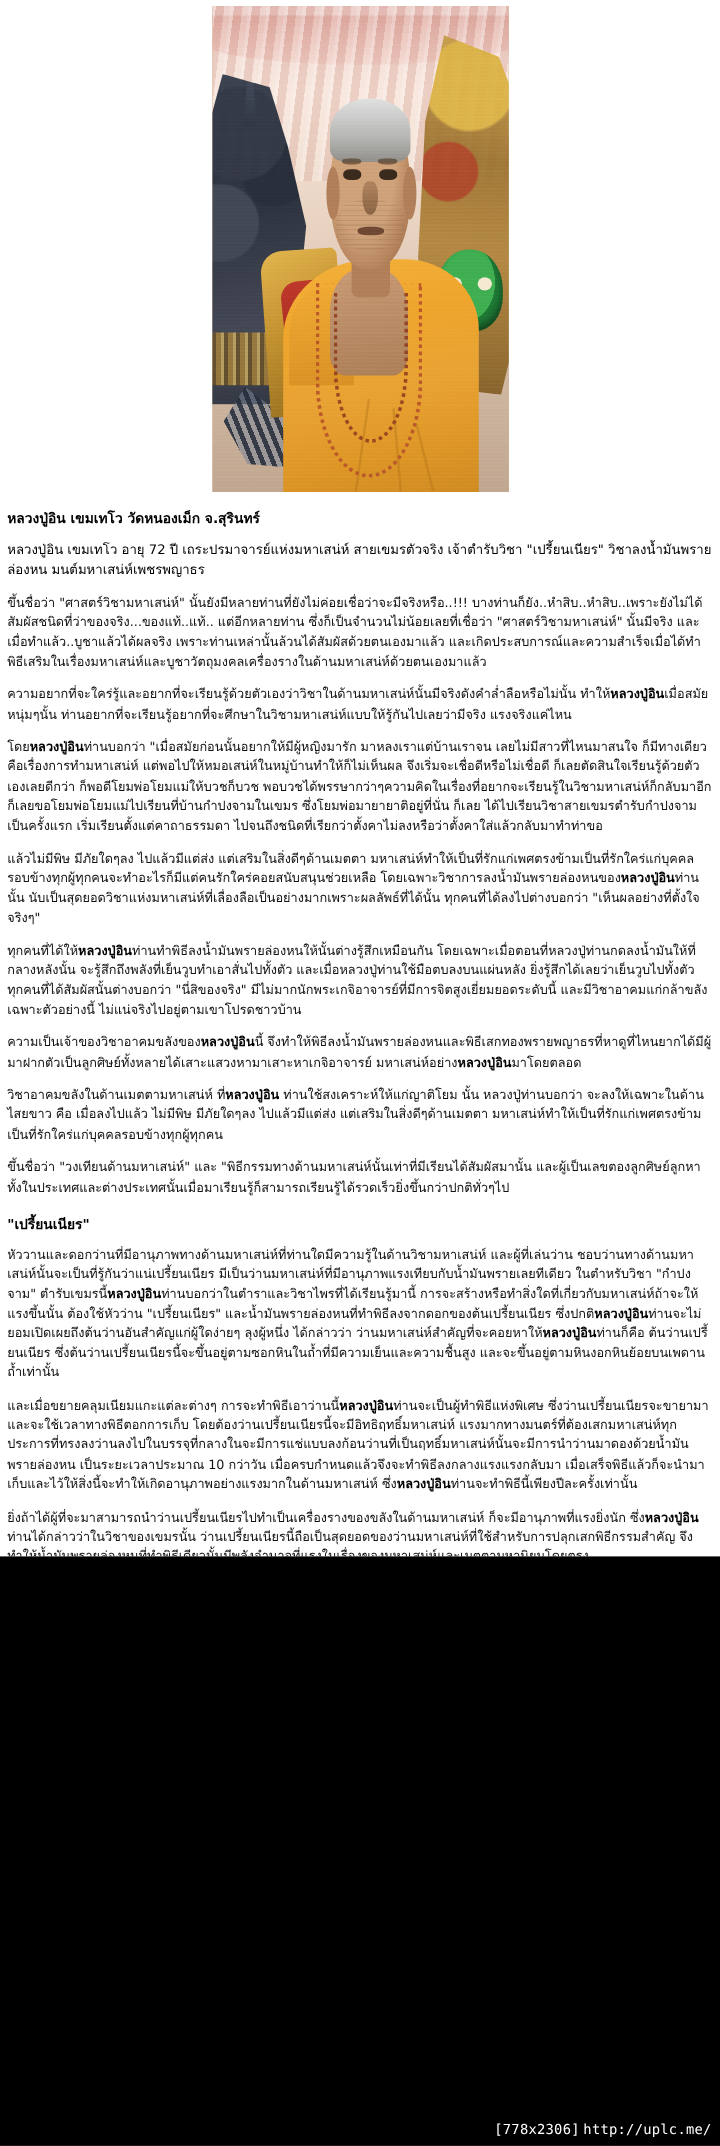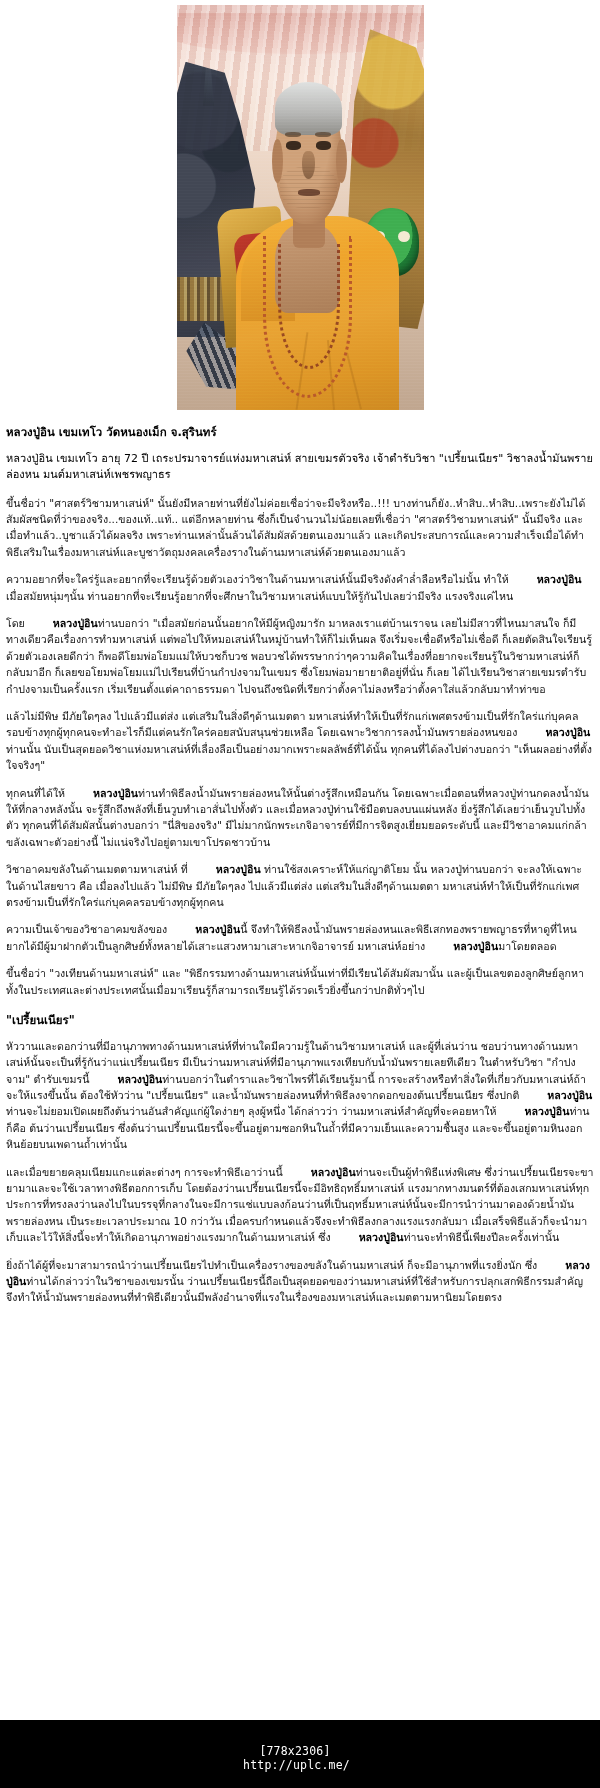--- a/index.html
+++ b/index.html
@@ -13,21 +13,21 @@
     font-family: "DejaVu Sans", "Liberation Sans", sans-serif;
     overflow: hidden;
     position: relative;
   }
 
   
   #page-sheet {
     position: absolute;
     left: 0; top: 0;
     width: 600px;
-    height: 1720px;
+    height: 1297px;
     background: #ffffff;
     overflow: hidden;
   }
 
   
   #photo-block {
     width: 600px;
     padding-top: 5px;
     text-align: center;
   }
@@ -260,33 +260,32 @@
     margin: 14px 0 9px 0;
   }
   p.para {
     font-size: 10.6px;
     color: #111;
     line-height: 1.55;
     margin: 0 0 11px 0;
     text-align: left;
     word-break: break-word;
   }
-  p.para b { font-weight: bold; color: #000; padding-left: 28px; }
+  p.para b { font-weight: bold; color: #000; }
 
   
   #footer-bar {
     position: absolute;
-    left: 0; bottom: 16px;
+    left: 0; bottom: 0;
     width: 600px; height: 28px;
     background: #000;
     display: flex;
     align-items: center;
     justify-content: flex-end;
     padding-right: 7px;
-    flex-direction: column;
   }
   #footer-bar .dims {
     color: #fff;
     font-family: "DejaVu Sans Mono", "Liberation Mono", monospace;
     font-size: 11.5px;
     letter-spacing: .2px;
     margin-right: 3px;
   }
   #footer-bar .url {
     color: #fff;
@@ -344,22 +343,22 @@
 
     <div class="title">หลวงปู่อิน เขมเทโว วัดหนองเม็ก จ.สุรินทร์</div>
 
     <div class="subtitle">หลวงปู่อิน  เขมเทโว  อายุ 72 ปี เถระปรมาจารย์แห่งมหาเสน่ห์ สายเขมรตัวจริง เจ้าตำรับวิชา "เปรี้ยนเนียร" วิชาลงน้ำมันพรายล่องหน มนต์มหาเสน่ห์เพชรพญาธร</div>
 
     <p class="para">ขึ้นชื่อว่า "ศาสตร์วิชามหาเสน่ห์" นั้นยังมีหลายท่านที่ยังไม่ค่อยเชื่อว่าจะมีจริงหรือ..!!! บางท่านก็ยัง..หำสิบ..หำสิบ..เพราะยังไม่ได้สัมผัสชนิดที่ว่าของจริง...ของแท้..แท้.. แต่อีกหลายท่าน ซึ่งก็เป็นจำนวนไม่น้อยเลยที่เชื่อว่า "ศาสตร์วิชามหาเสน่ห์" นั้นมีจริง และเมื่อทำแล้ว..บูชาแล้วได้ผลจริง เพราะท่านเหล่านั้นล้วนได้สัมผัสด้วยตนเองมาแล้ว และเกิดประสบการณ์และความสำเร็จเมื่อได้ทำพิธีเสริมในเรื่องมหาเสน่ห์และบูชาวัตถุมงคลเครื่องรางในด้านมหาเสน่ห์ด้วยตนเองมาแล้ว</p>
     <p class="para">ความอยากที่จะใคร่รู้และอยากที่จะเรียนรู้ด้วยตัวเองว่าวิชาในด้านมหาเสน่ห์นั้นมีจริงดังคำล่ำลือหรือไม่นั้น ทำให้<b>หลวงปู่อิน</b>เมื่อสมัยหนุ่มๆนั้น ท่านอยากที่จะเรียนรู้อยากที่จะศึกษาในวิชามหาเสน่ห์แบบให้รู้กันไปเลยว่ามีจริง แรงจริงแค่ไหน</p>
     <p class="para">โดย<b>หลวงปู่อิน</b>ท่านบอกว่า "เมื่อสมัยก่อนนั้นอยากให้มีผู้หญิงมารัก มาหลงเราแต่บ้านเราจน เลยไม่มีสาวที่ไหนมาสนใจ ก็มีทางเดียวคือเรื่องการทำมหาเสน่ห์ แต่พอไปให้หมอเสน่ห์ในหมู่บ้านทำให้ก็ไม่เห็นผล จึงเริ่มจะเชื่อดีหรือไม่เชื่อดี ก็เลยตัดสินใจเรียนรู้ด้วยตัวเองเลยดีกว่า ก็พอดีโยมพ่อโยมแม่ให้บวชก็บวช พอบวชได้พรรษากว่าๆความคิดในเรื่องที่อยากจะเรียนรู้ในวิชามหาเสน่ห์ก็กลับมาอีก ก็เลยขอโยมพ่อโยมแม่ไปเรียนที่บ้านกำปงจามในเขมร ซึ่งโยมพ่อมายายาติอยู่ที่นั่น ก็เลย ได้ไปเรียนวิชาสายเขมรตำรับกำปงจามเป็นครั้งแรก เริ่มเรียนตั้งแต่คาถาธรรมดา ไปจนถึงชนิดที่เรียกว่าตั้งคาไม่ลงหรือว่าตั้งคาใส่แล้วกลับมาทำท่าขอ</p>
     <p class="para">แล้วไม่มีพิษ มีภัยใดๆลง ไปแล้วมีแต่ส่ง แต่เสริมในสิ่งดีๆด้านเมตตา มหาเสน่ห์ทำให้เป็นที่รักแก่เพศตรงข้ามเป็นที่รักใคร่แก่บุคคลรอบข้างทุกผู้ทุกคนจะทำอะไรก็มีแต่คนรักใคร่คอยสนับสนุนช่วยเหลือ โดยเฉพาะวิชาการลงน้ำมันพรายล่องหนของ<b>หลวงปู่อิน</b>ท่านนั้น นับเป็นสุดยอดวิชาแห่งมหาเสน่ห์ที่เลื่องลือเป็นอย่างมากเพราะผลลัพธ์ที่ได้นั้น ทุกคนที่ได้ลงไปต่างบอกว่า "เห็นผลอย่างที่ตั้งใจจริงๆ"</p>
     <p class="para">ทุกคนที่ได้ให้<b>หลวงปู่อิน</b>ท่านทำพิธีลงน้ำมันพรายล่องหนให้นั้นต่างรู้สึกเหมือนกัน โดยเฉพาะเมื่อตอนที่หลวงปู่ท่านกดลงน้ำมันให้ที่กลางหลังนั้น จะรู้สึกถึงพลังที่เย็นวูบทำเอาสั่นไปทั้งตัว และเมื่อหลวงปู่ท่านใช้มือตบลงบนแผ่นหลัง ยิ่งรู้สึกได้เลยว่าเย็นวูบไปทั้งตัว ทุกคนที่ได้สัมผัสนั้นต่างบอกว่า "นี่สิของจริง" มีไม่มากนักพระเกจิอาจารย์ที่มีการจิตสูงเยี่ยมยอดระดับนี้ และมีวิชาอาคมแก่กล้าขลังเฉพาะตัวอย่างนี้ ไม่แน่จริงไปอยู่ตามเขาโปรดชาวบ้าน</p>
+    <p class="para">ความเป็นเจ้าของวิชาอาคมขลังของ<b>หลวงปู่อิน</b>นี้ จึงทำให้พิธีลงน้ำมันพรายล่องหนและพิธีเสกทองพรายพญาธรที่หาดูที่ไหนยากได้มีผู้มาฝากตัวเป็นลูกศิษย์ทั้งหลายได้เสาะแสวงหามาเสาะหาเกจิอาจารย์ มหาเสน่ห์อย่าง<b>หลวงปู่อิน</b>มาโดยตลอด</p>
     <p class="para">วิชาอาคมขลังในด้านเมตตามหาเสน่ห์ ที่<b>หลวงปู่อิน</b> ท่านใช้สงเคราะห์ให้แก่ญาติโยม นั้น หลวงปู่ท่านบอกว่า จะลงให้เฉพาะในด้านไสยขาว คือ เมื่อลงไปแล้ว ไม่มีพิษ มีภัยใดๆลง ไปแล้วมีแต่ส่ง แต่เสริมในสิ่งดีๆด้านเมตตา มหาเสน่ห์ทำให้เป็นที่รักแก่เพศตรงข้ามเป็นที่รักใคร่แก่บุคคลรอบข้างทุกผู้ทุกคน</p>
-    <p class="para">ความเป็นเจ้าของวิชาอาคมขลังของ<b>หลวงปู่อิน</b>นี้ จึงทำให้พิธีลงน้ำมันพรายล่องหนและพิธีเสกทองพรายพญาธรที่หาดูที่ไหนยากได้มีผู้มาฝากตัวเป็นลูกศิษย์ทั้งหลายได้เสาะแสวงหามาเสาะหาเกจิอาจารย์ มหาเสน่ห์อย่าง<b>หลวงปู่อิน</b>มาโดยตลอด</p>
     <p class="para">ขึ้นชื่อว่า "วงเทียนด้านมหาเสน่ห์" และ "พิธีกรรมทางด้านมหาเสน่ห์นั้นเท่าที่มีเรียนได้สัมผัสมานั้น และผู้เป็นเลขตองลูกศิษย์ลูกหาทั้งในประเทศและต่างประเทศนั้นเมื่อมาเรียนรู้ก็สามารถเรียนรู้ได้รวดเร็วยิ่งขึ้นกว่าปกติทั่วๆไป</p>
 
     <div class="section-heading">"เปรี้ยนเนียร"</div>
 
     <p class="para">หัววานและดอกว่านที่มีอานุภาพทางด้านมหาเสน่ห์ที่ท่านใดมีความรู้ในด้านวิชามหาเสน่ห์ และผู้ที่เล่นว่าน ชอบว่านทางด้านมหาเสน่ห์นั้นจะเป็นที่รู้กันว่าแน่เปรี้ยนเนียร มีเป็นว่านมหาเสน่ห์ที่มีอานุภาพแรงเทียบกับน้ำมันพรายเลยทีเดียว ในตำหรับวิชา "กำปงจาม" ตำรับเขมรนี้<b>หลวงปู่อิน</b>ท่านบอกว่าในตำราและวิชาไพรที่ได้เรียนรู้มานี้ การจะสร้างหรือทำสิ่งใดที่เกี่ยวกับมหาเสน่ห์ถ้าจะให้แรงขึ้นนั้น ต้องใช้หัวว่าน "เปรี้ยนเนียร" และน้ำมันพรายล่องหนที่ทำพิธีลงจากดอกของต้นเปรี้ยนเนียร ซึ่งปกติ<b>หลวงปู่อิน</b>ท่านจะไม่ยอมเปิดเผยถึงต้นว่านอันสำคัญแก่ผู้ใดง่ายๆ ลุงผู้หนึ่ง ได้กล่าวว่า ว่านมหาเสน่ห์สำคัญที่จะคอยหาให้<b>หลวงปู่อิน</b>ท่านก็คือ ต้นว่านเปรี้ยนเนียร ซึ่งต้นว่านเปรี้ยนเนียรนี้จะขึ้นอยู่ตามซอกหินในถ้ำที่มีความเย็นและความชื้นสูง และจะขึ้นอยู่ตามหินงอกหินย้อยบนเพดานถ้ำเท่านั้น</p>
     <p class="para">และเมื่อขยายคลุมเนียมแกะแต่ละต่างๆ การจะทำพิธีเอาว่านนี้<b>หลวงปู่อิน</b>ท่านจะเป็นผู้ทำพิธีแห่งพิเศษ ซึ่งว่านเปรี้ยนเนียรจะขายามาและจะใช้เวลาทางพิธีตอกการเก็บ โดยต้องว่านเปรี้ยนเนียรนี้จะมีอิทธิฤทธิ์มหาเสน่ห์ แรงมากทางมนตร์ที่ต้องเสกมหาเสน่ห์ทุกประการที่ทรงลงว่านลงไปในบรรจุที่กลางในจะมีการแช่แบบลงก้อนว่านที่เป็นฤทธิ์มหาเสน่ห์นั้นจะมีการนำว่านมาดองด้วยน้ำมันพรายล่องหน เป็นระยะเวลาประมาณ 10 กว่าวัน เมื่อครบกำหนดแล้วจึงจะทำพิธีลงกลางแรงแรงกลับมา เมื่อเสร็จพิธีแล้วก็จะนำมาเก็บและไว้ให้สิ่งนี้จะทำให้เกิดอานุภาพอย่างแรงมากในด้านมหาเสน่ห์ ซึ่ง<b>หลวงปู่อิน</b>ท่านจะทำพิธีนี้เพียงปีละครั้งเท่านั้น</p>
     <p class="para">ยิ่งถ้าได้ผู้ที่จะมาสามารถนำว่านเปรี้ยนเนียรไปทำเป็นเครื่องรางของขลังในด้านมหาเสน่ห์ ก็จะมีอานุภาพที่แรงยิ่งนัก ซึ่ง<b>หลวงปู่อิน</b>ท่านได้กล่าวว่าในวิชาของเขมรนั้น ว่านเปรี้ยนเนียรนี้ถือเป็นสุดยอดของว่านมหาเสน่ห์ที่ใช้สำหรับการปลุกเสกพิธีกรรมสำคัญ จึงทำให้น้ำมันพรายล่องหนที่ทำพิธีเดียวนั้นมีพลังอำนาจที่แรงในเรื่องของมหาเสน่ห์และเมตตามหานิยมโดยตรง</p>
 
   </div>
 </div>

